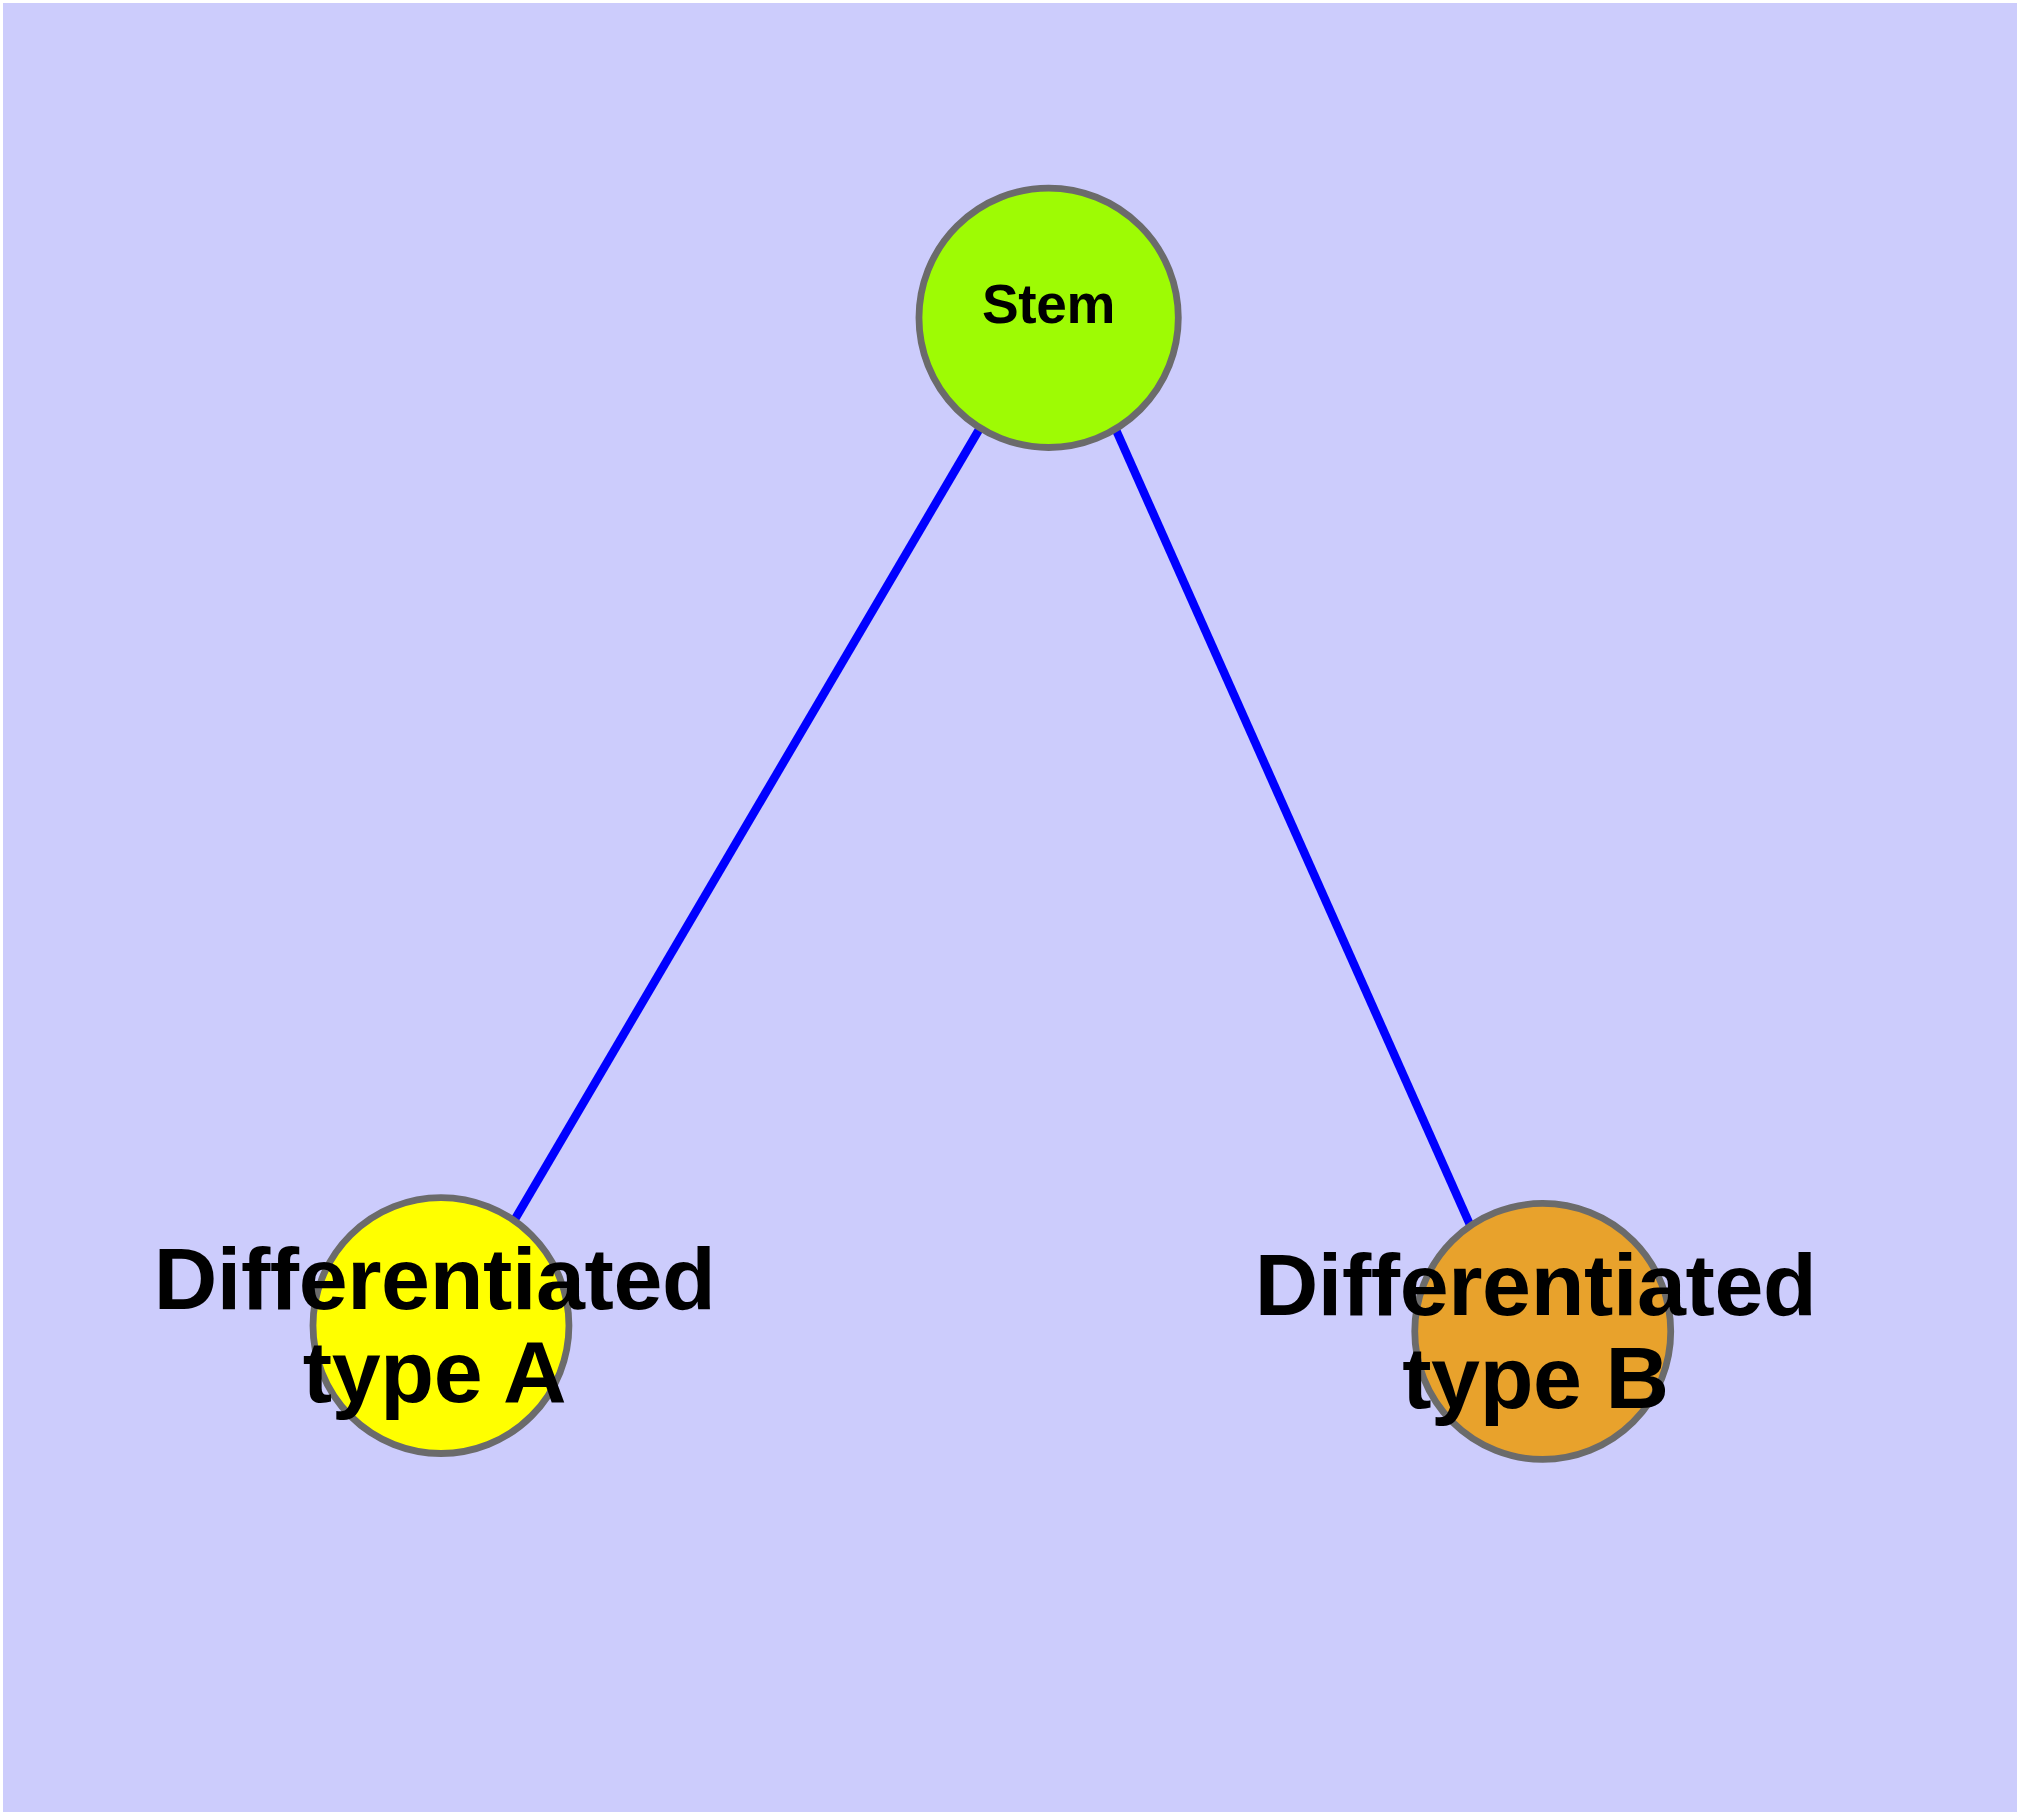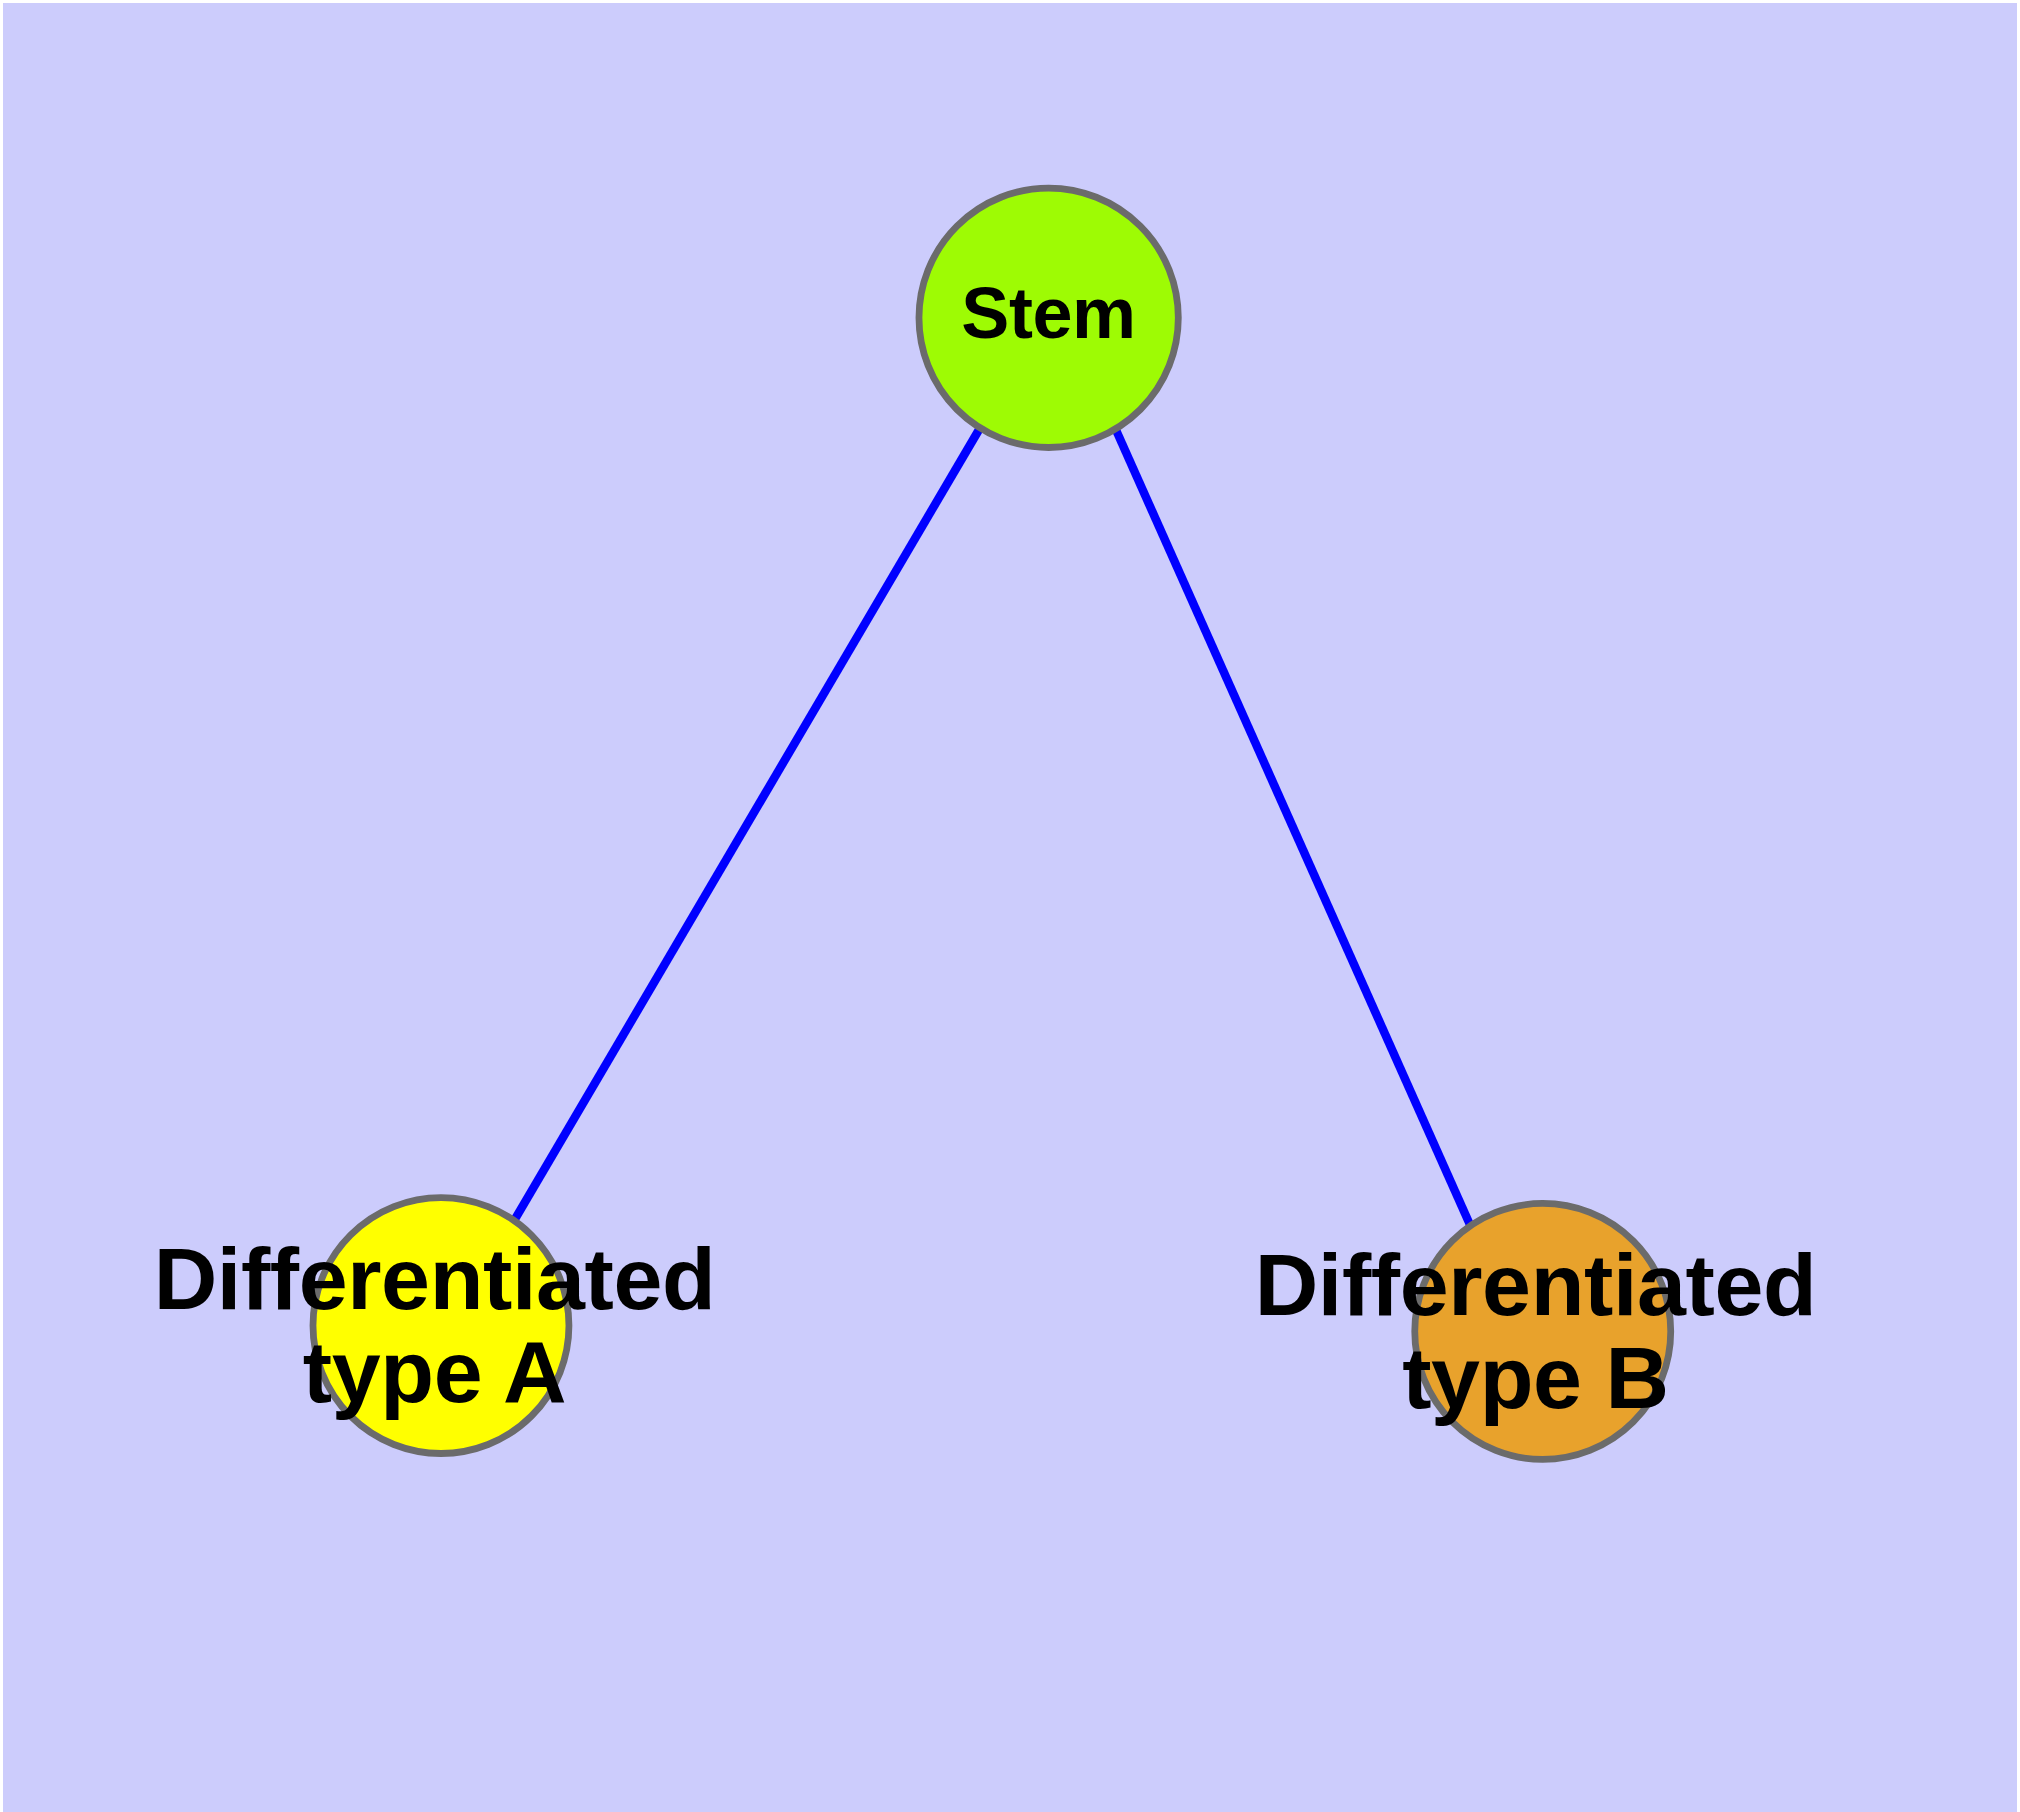--- a/index.html
+++ b/index.html
@@ -34,21 +34,21 @@
     position: absolute;
     text-align: center;
     font-weight: bold;
     color: #000000;
     white-space: pre;
     line-height: 1.06;
     letter-spacing: -0.4px;
     pointer-events: none;
   }
   #label-stem {
-    font-size: 72px;
+    font-size: 55px;
     left: 794px;
     top: 270px;
     width: 509px;
   }
   #label-typea {
     font-size: 88px;
     left: 59px;
     top: 1237px;
     width: 763px;
   }

